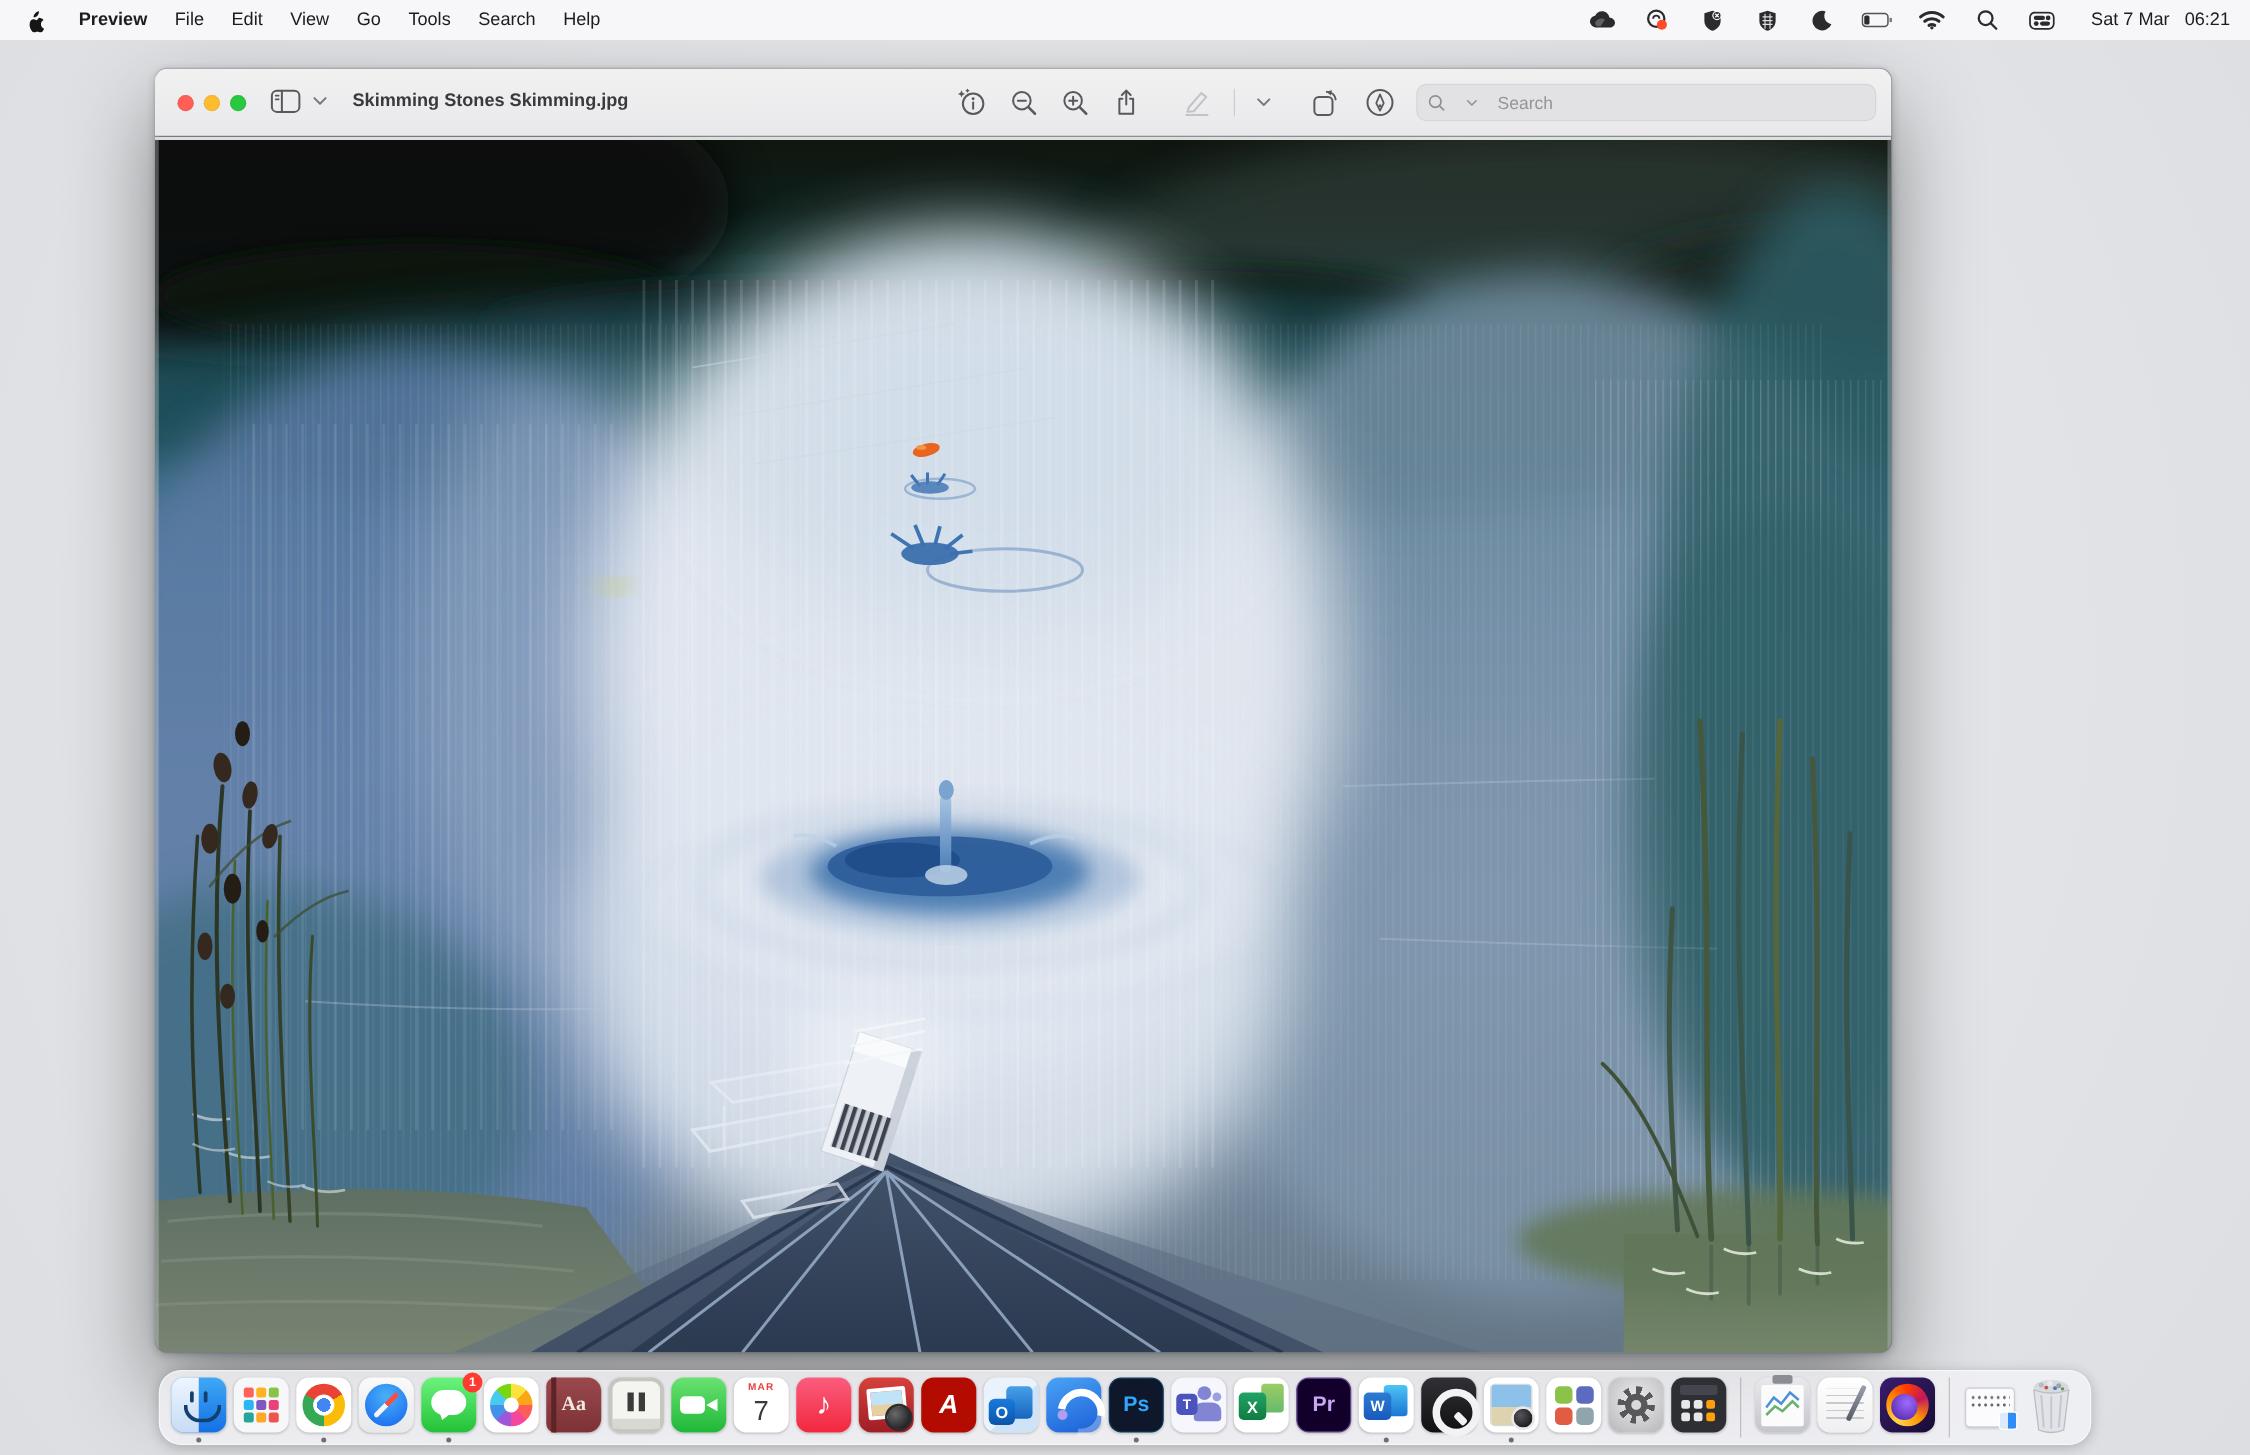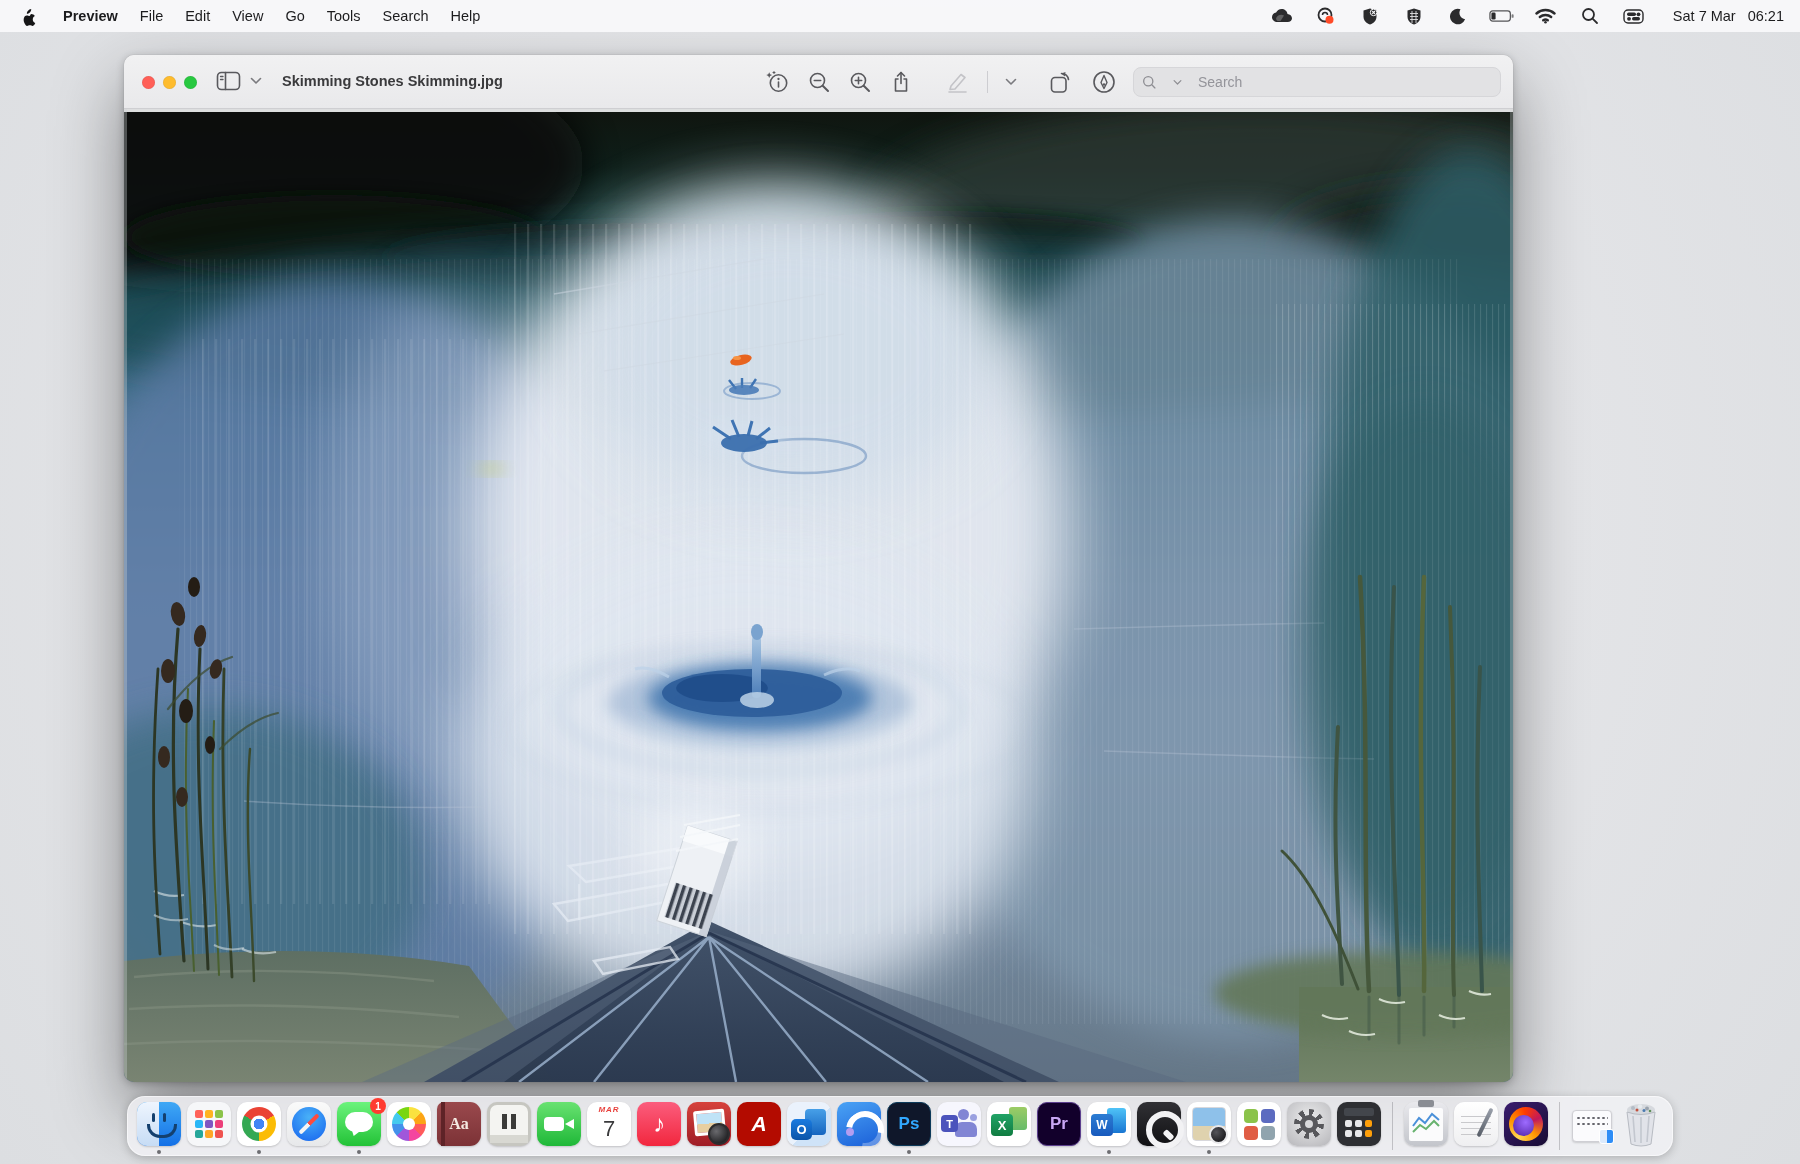--- a/index.html
+++ b/index.html
@@ -91,21 +91,21 @@
   .di-pixel { background:#f4f4f1; border:3px solid #c6c6c0; }
   .di-pixel::before { content:""; position:absolute; left:12px; top:9px; width:5px; height:15px; background:#3b3b39; box-shadow:9px 0 0 #3b3b39; }
   .di-pixel::after { content:""; position:absolute; left:0; bottom:0; width:100%; height:8px; background:#d8d8d2; }
   
   .di-facetime { background:linear-gradient(180deg,#69e271,#1fb838); }
   .di-facetime::before { content:""; position:absolute; left:7px; top:15px; width:20px; height:14px; background:#fff; border-radius:4px; }
   .di-facetime::after { content:""; position:absolute; left:28px; top:17px; width:0; height:0;
     border-top:5px solid transparent; border-bottom:5px solid transparent; border-right:9px solid #fff; }
   
   .di-calendar { background:#fff; }
-  .cal-m { position:absolute; top:3px; left:0; right:0; text-align:center; font-size:8px; font-weight:700; color:#e8413c; letter-spacing:1px;font-style:italic; }
+  .cal-m { position:absolute; top:3px; left:0; right:0; text-align:center; font-size:8px; font-weight:700; color:#e8413c; letter-spacing:1px; }
   .cal-d { position:absolute; top:10px; left:0; right:0; bottom:0; display:flex; align-items:center; justify-content:center; font-size:22px; font-weight:300; color:#3a3a3c; }
   
   .di-music { background:linear-gradient(180deg,#fb5d7d,#f2273e); }
   .di-music .glyph { position:absolute; inset:0; display:flex; align-items:center; justify-content:center; color:#fff; font-size:24px; }
   
   .di-redcam { background:linear-gradient(180deg,#d6423c,#9f1d26); }
   .di-redcam::before { content:""; position:absolute; left:7px; top:8px; width:25px; height:19px; background:linear-gradient(180deg,#bfe3f7 55%,#e8cfa0 45%);
     border:3px solid #fff; border-radius:2px; transform:rotate(-5deg); }
   .di-redcam::after { content:""; position:absolute; right:1px; bottom:1px; width:18px; height:18px; border-radius:50%;
     background:radial-gradient(circle at 35% 35%,#6a6a6e,#0c0c0e); border:2px solid #2c2c2e; }

